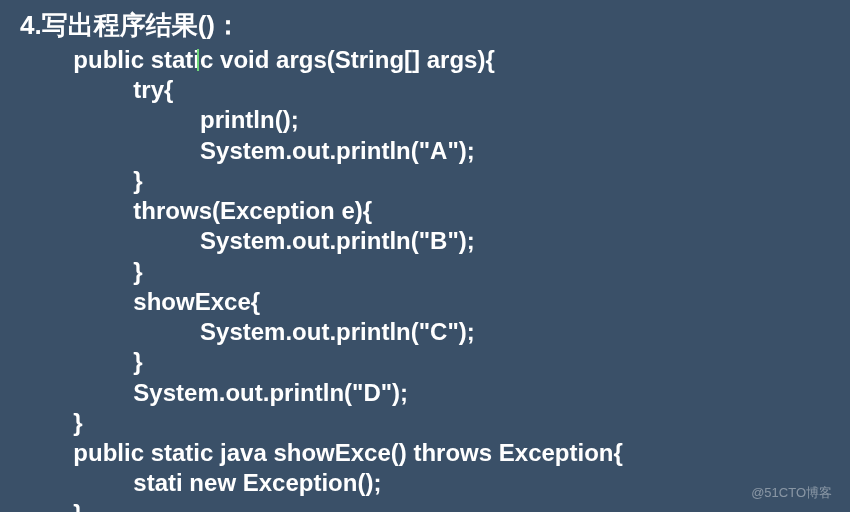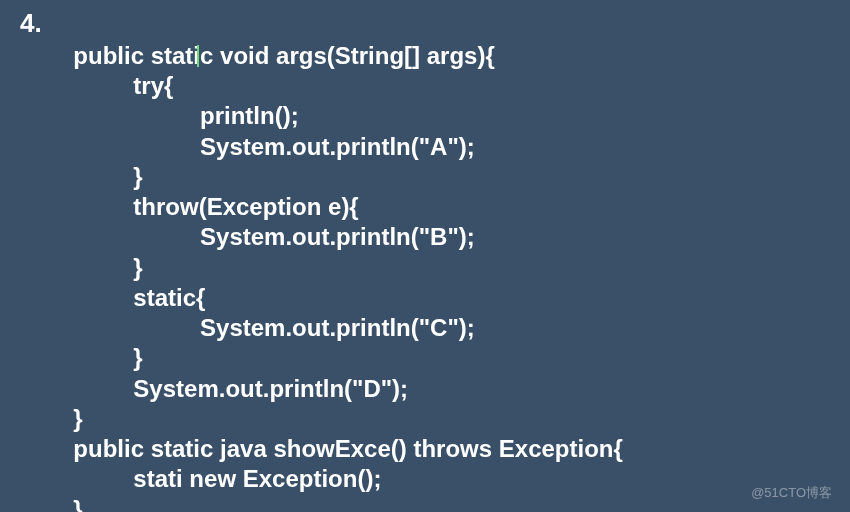--- a/index.html
+++ b/index.html
@@ -50,31 +50,32 @@
       color: rgba(255,255,255,0.4);
       font-size: 13px;
       font-family: Arial, sans-serif;
     }
   </style>
 </head>
 <body>
 
 <div class="title-row">
   <span class="title-num">4.</span>
+  <span class="title-text"> 写出程序结果()：  </span>
 </div>
 
 <div class="code"><span>        public stati</span><span class="cursor"></span><span>c void args(String[] args){</span>
 <span>                 try{</span>
 <span>                           println();</span>
 <span>                           System.out.println("A");</span>
 <span>                 }</span>
-<span>                 throw(Exception e){</span>
+<span>                 throws(Exception e){</span>
 <span>                           System.out.println("B");</span>
 <span>                 }</span>
-<span>                 static{</span>
+<span>                 showExce{</span>
 <span>                           System.out.println("C");</span>
 <span>                 }</span>
 <span>                 System.out.println("D");</span>
 <span>        }</span>
 <span>        public static java showExce() throws Exception{</span>
 <span>                 stati new Exception();</span>
 <span>        }</span></div>
 
 <div class="watermark">@51CTO博客</div>
 

